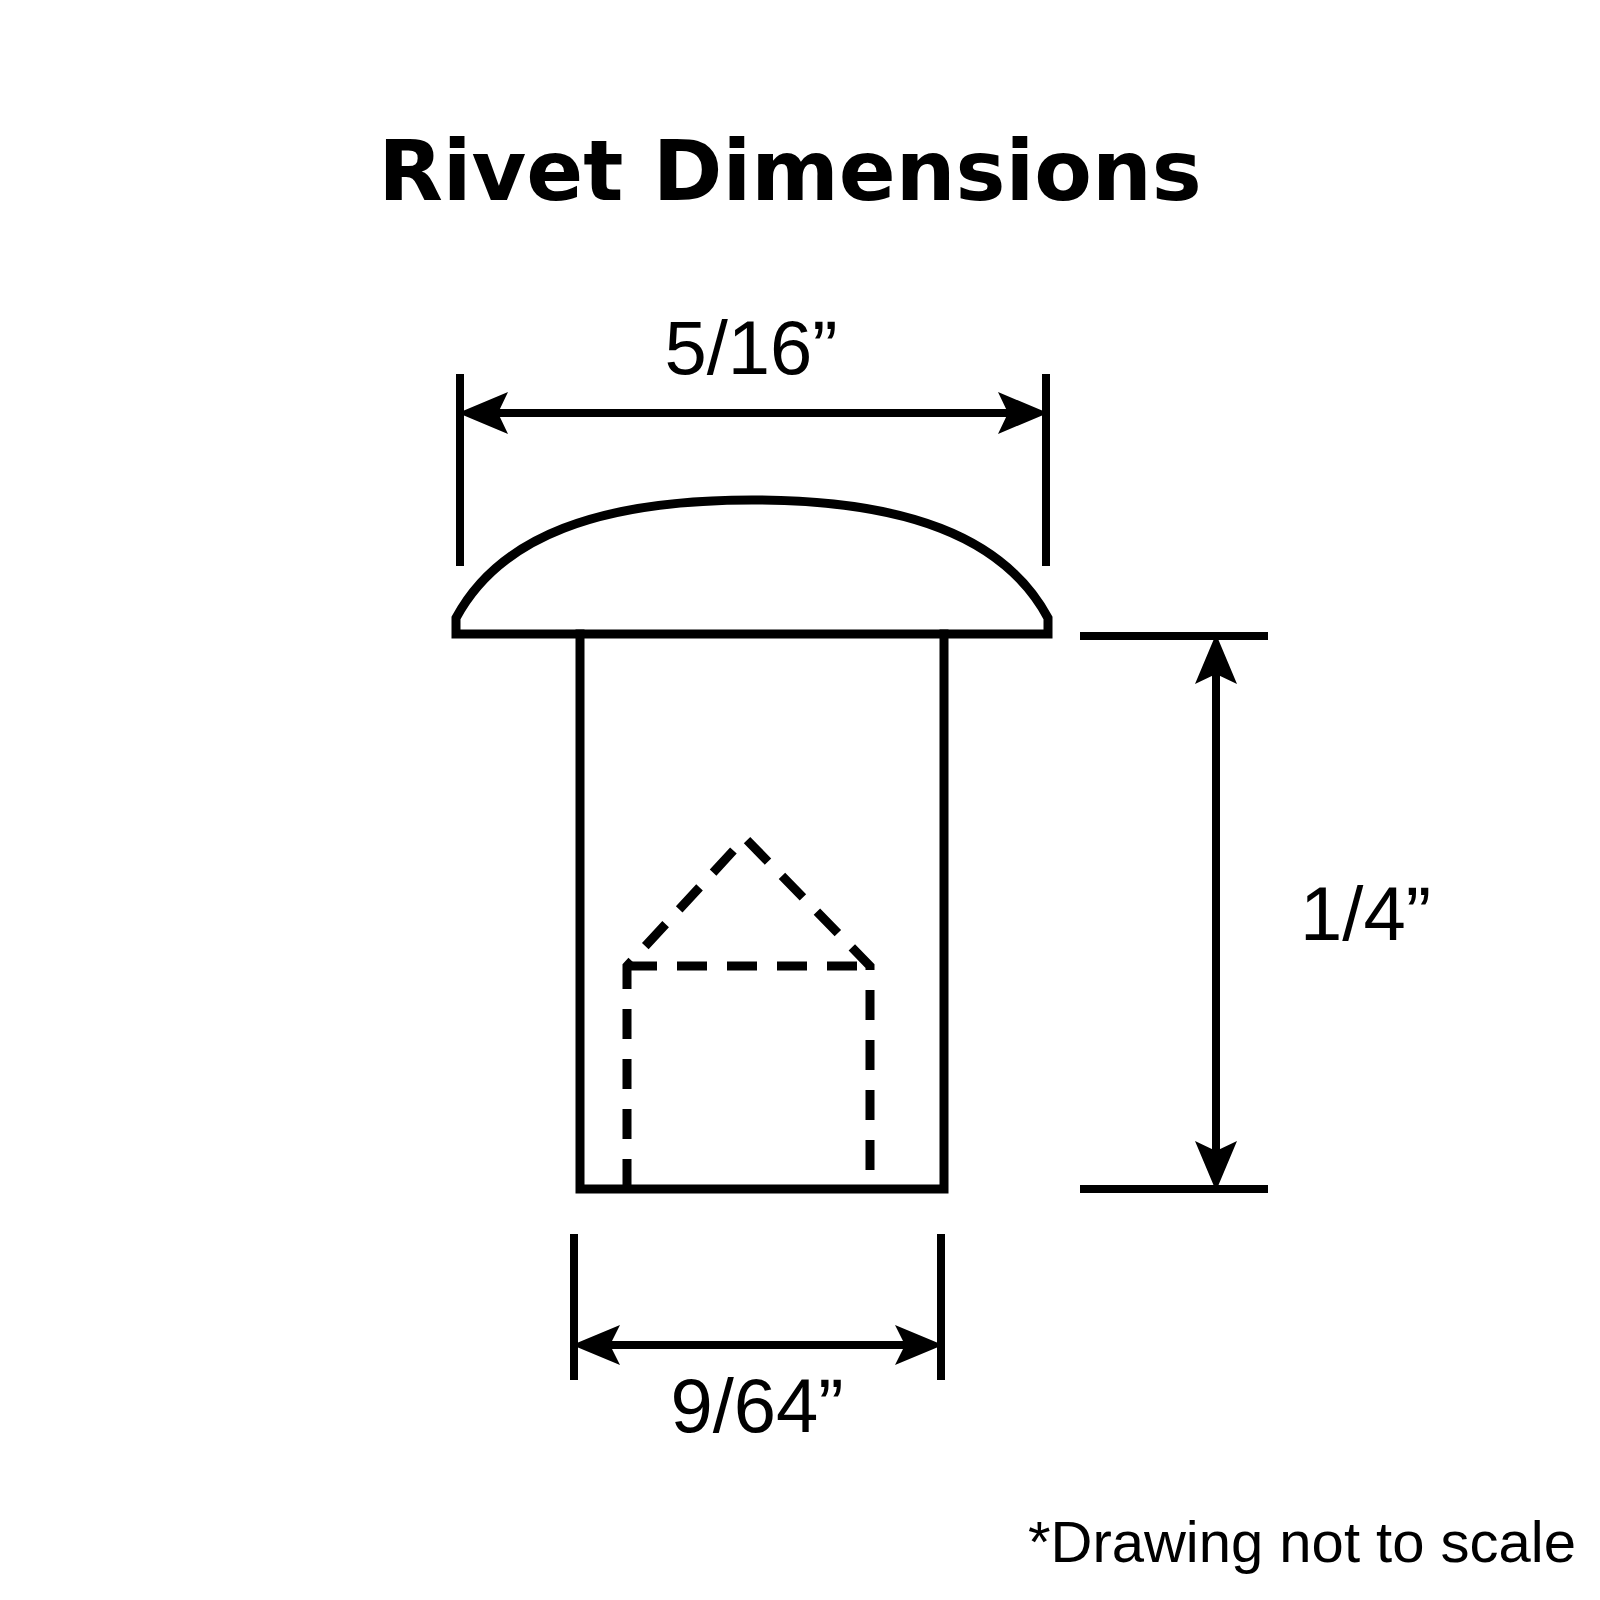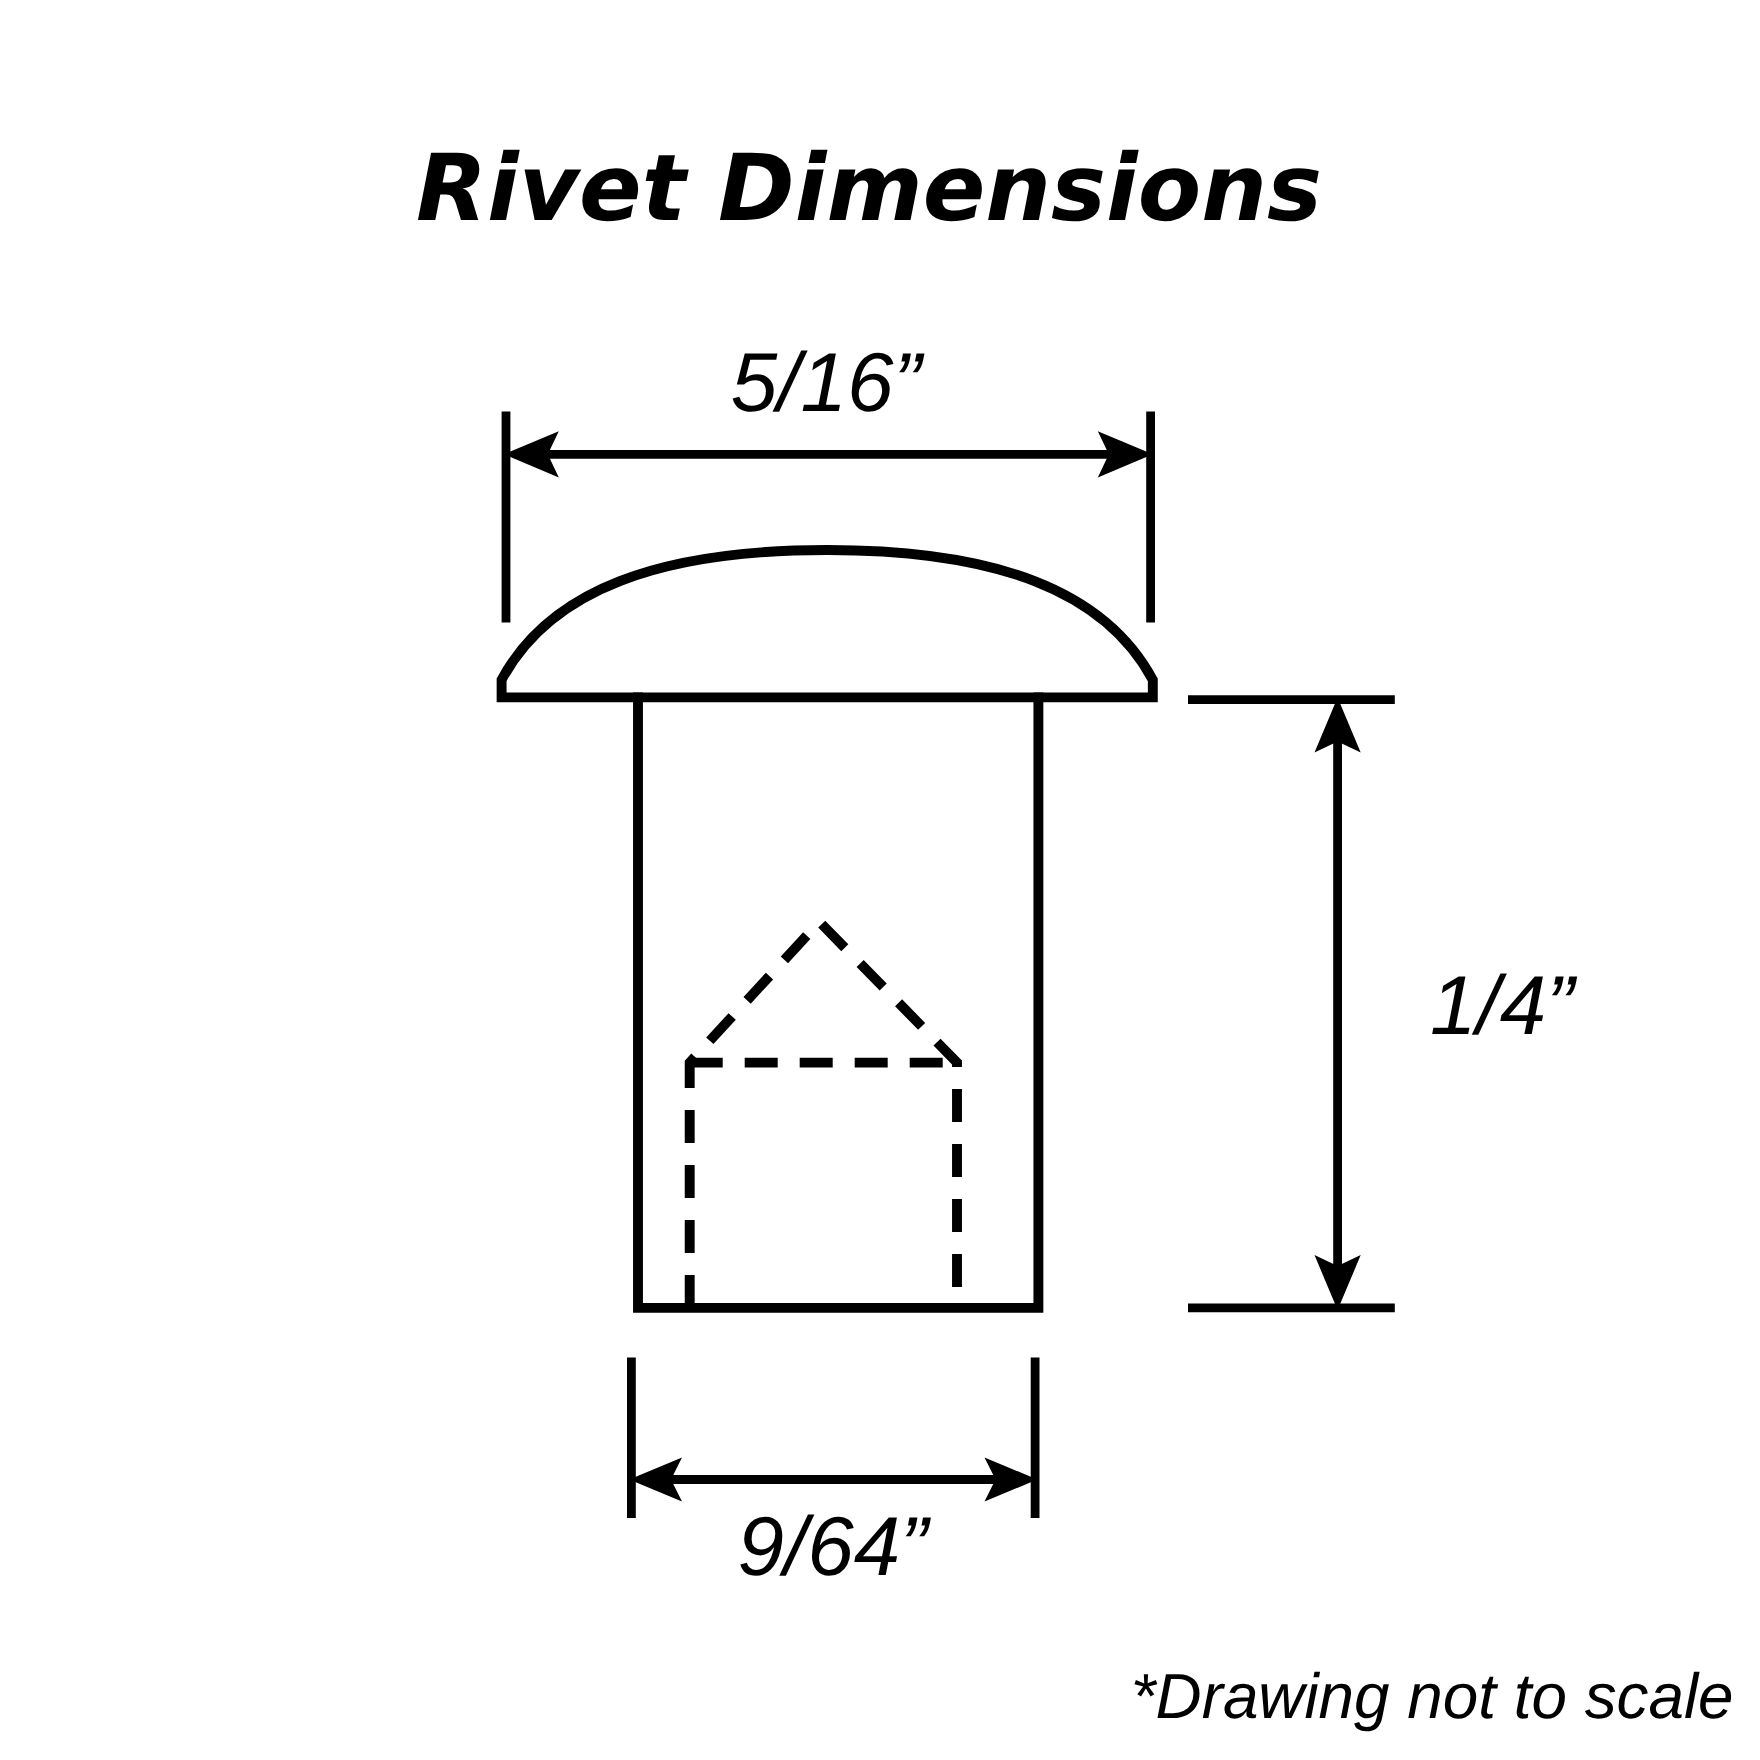--- a/index.html
+++ b/index.html
@@ -15,21 +15,20 @@
     color: #000000;
     overflow: hidden;
     position: relative;
   }
   #drawing-root {
     position: absolute;
     left: 0;
     top: 0;
     width: 1600px;
     height: 1600px;
-    font-style: italic;
   }
   svg.figure {
     display: block;
     width: 1600px;
     height: 1600px;
   }
   .part-outline {
     stroke: #000000;
     stroke-width: 9;
     fill: none;

